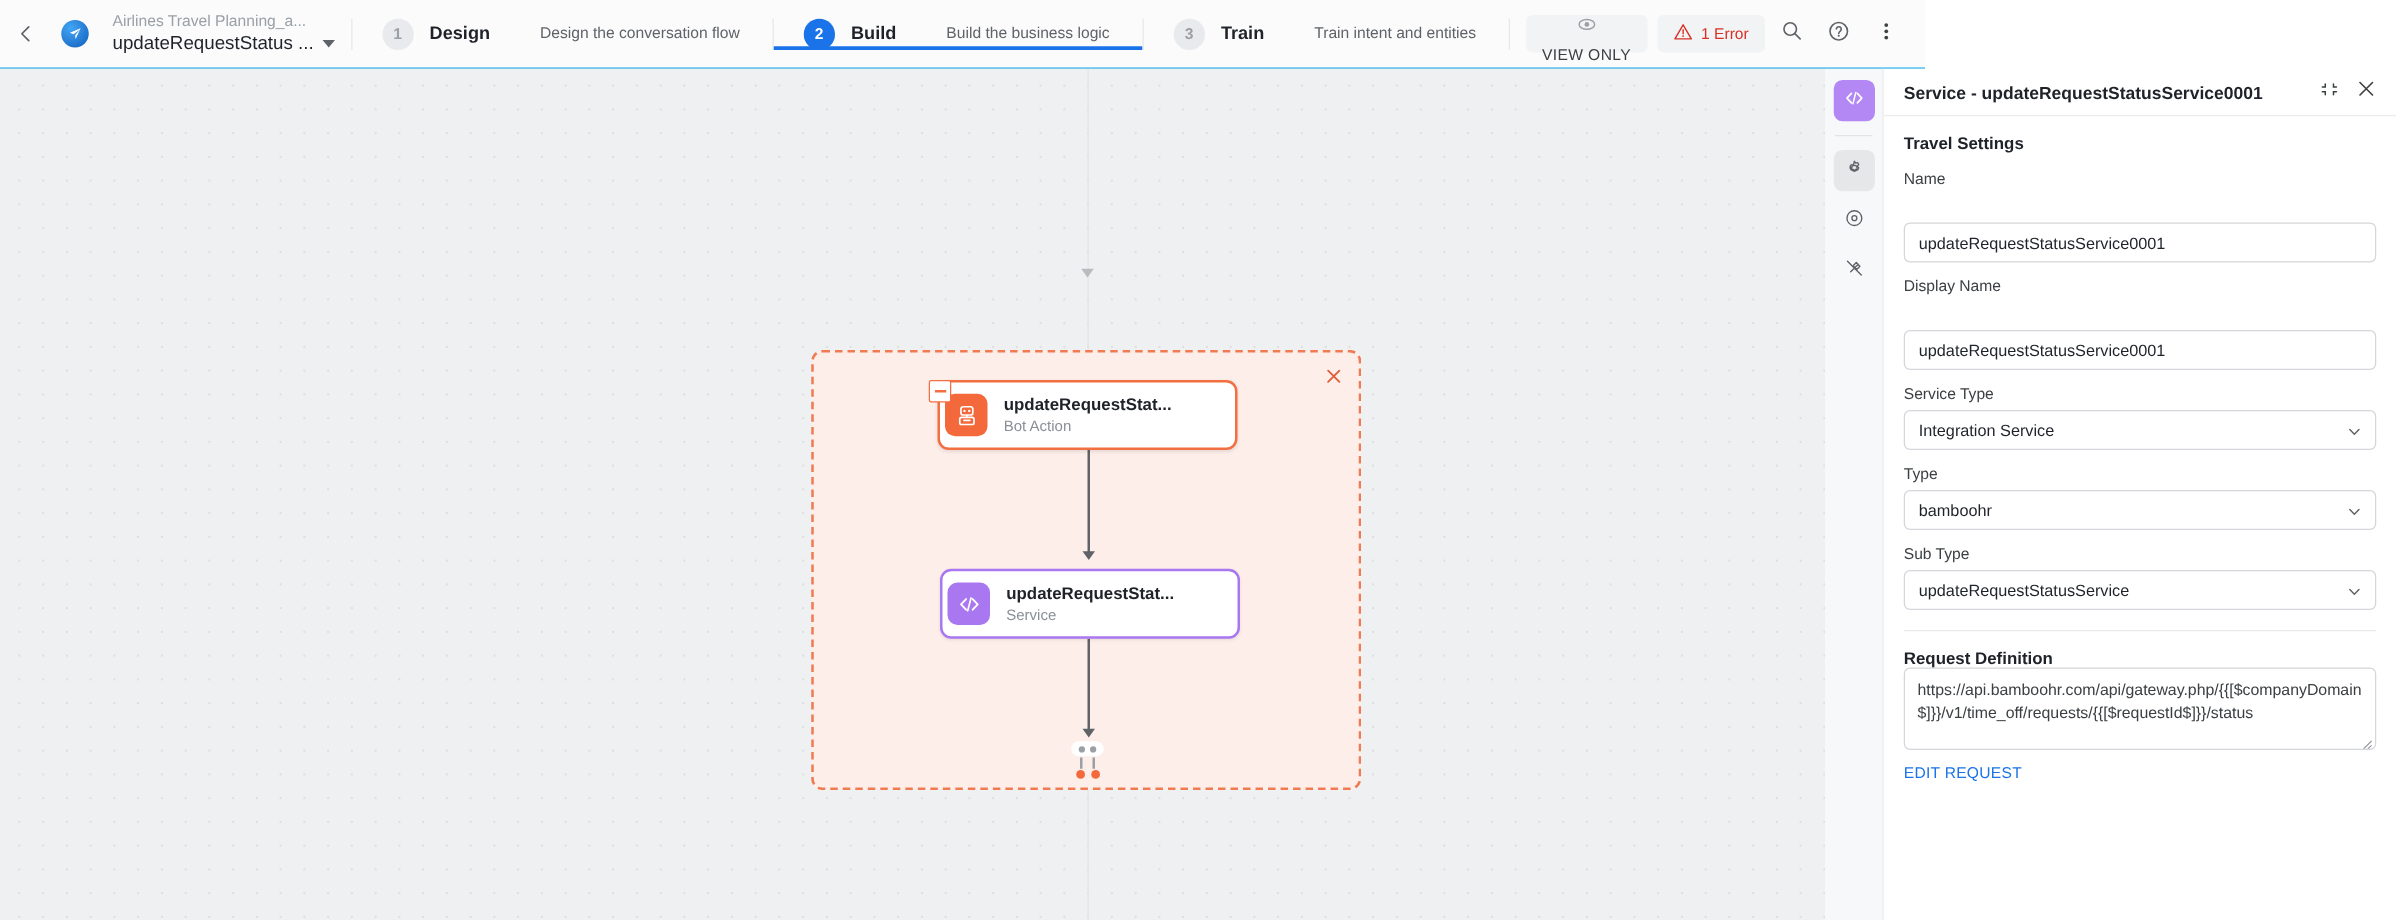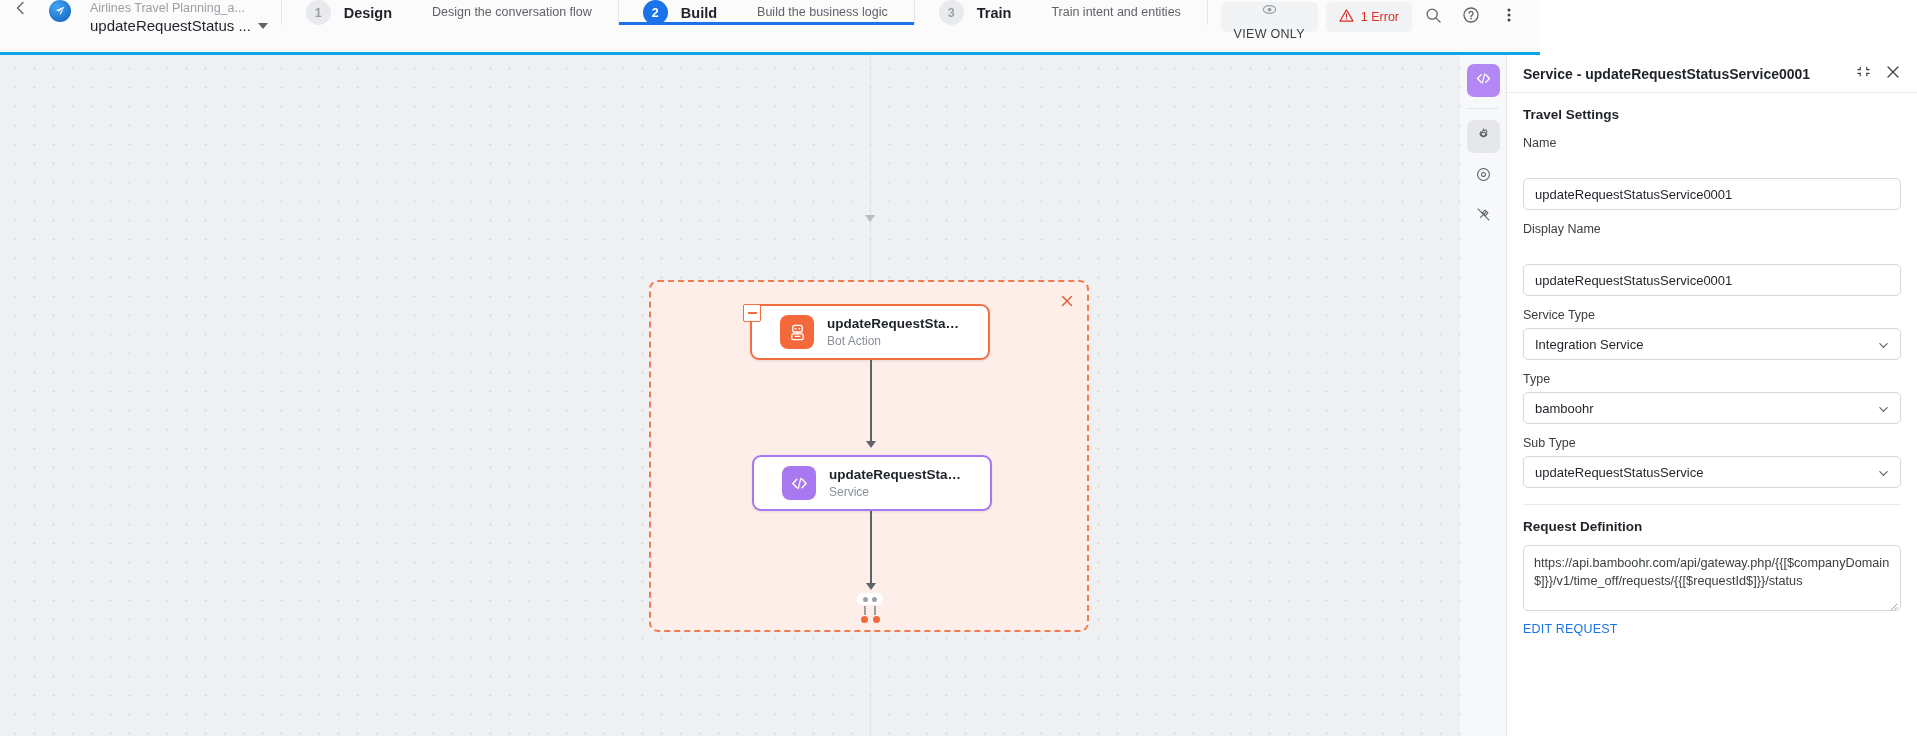--- a/index.html
+++ b/index.html
@@ -8,22 +8,22 @@
     font-family: "Liberation Sans", sans-serif;
     background: #ffffff;
     overflow: hidden;
   }
 
   
   .topbar {
     position: absolute; top: 0; left: 0;
     width: 1540px; height: 55px;
     background: #fbfbfc;
-    border-bottom: 3px solid #0ea5e9;
-    display: flex; align-items: flex-start;
+    border-bottom: 1px solid #0ea5e9;
+    display: flex; align-items: center;
   }
   .tb-back {
     width: 42px; display: flex; align-items: center; justify-content: center;
     cursor: pointer;
   }
   .tb-back svg { display:block; }
   .tb-logo {
     width: 36px; display:flex; align-items:center; justify-content:center;
   }
   .logo-circle {
@@ -118,21 +118,21 @@
     width:18px; height:18px; border:1.5px solid #f26f41;
     background:#fff; border-radius:2px;
     display:flex; align-items:center; justify-content:center;
     cursor:pointer; z-index:6;
   }
   .collapse-btn i { display:block; width:9px; height:2px; background:#f26f41; }
 
   .node {
     position:absolute; background:#fff; border-radius:9px;
     display:flex; align-items:center; gap:13px;
-    padding: 0 28px; height:56px; width:240px;
+    padding: 0 4px; height:56px; width:240px;
     box-shadow: 0 1px 3px rgba(0,0,0,.09);
     cursor:pointer; z-index:5;
   }
   .node.bot { left:750px; top:249px; border:2px solid #f26f41; }
   .node.svc { left:752px; top:400px; border:2px solid #a977f0; }
   .node-ico {
     width:34px;height:34px;border-radius:8px;flex:0 0 auto;
     display:flex;align-items:center;justify-content:center;color:#fff;
   }
   .node-ico.bot { background:#f4693c; }
@@ -206,21 +206,21 @@
     display:flex; align-items:center;margin-top:28px;
   }
   .fld-select {
     width:100%; height:32px; border:1px solid #d4d6d9; border-radius:5px;
     padding:0 11px; font-size:13px; color:#1f2329;
     display:flex; align-items:center; justify-content:space-between;
     cursor:pointer; background:#fff;
   }
   .chev { width:11px;height:11px; }
   .divider { height:1px; background:#e8e9eb; margin: 16px 0 14px; }
-  .sec-title2 { font-size:13.5px;font-weight:bold;color:#1f2329;margin-bottom:11px; }
+  .sec-title2 { font-size:13.5px;font-weight:bold;color:#1f2329;}
   .req-box {
     width:100%; height:66px; border:1px solid #d4d6d9; border-radius:5px;
     padding:8px 10px; font-size:12.7px; color:#3c4043; line-height:18px;
     overflow:hidden; word-break:break-all; position:relative;
     background:#fff; cursor:text;
   }
   .resize-grip {
     position:absolute; right:2px; bottom:2px; width:10px; height:10px;
   }
   .edit-link {

